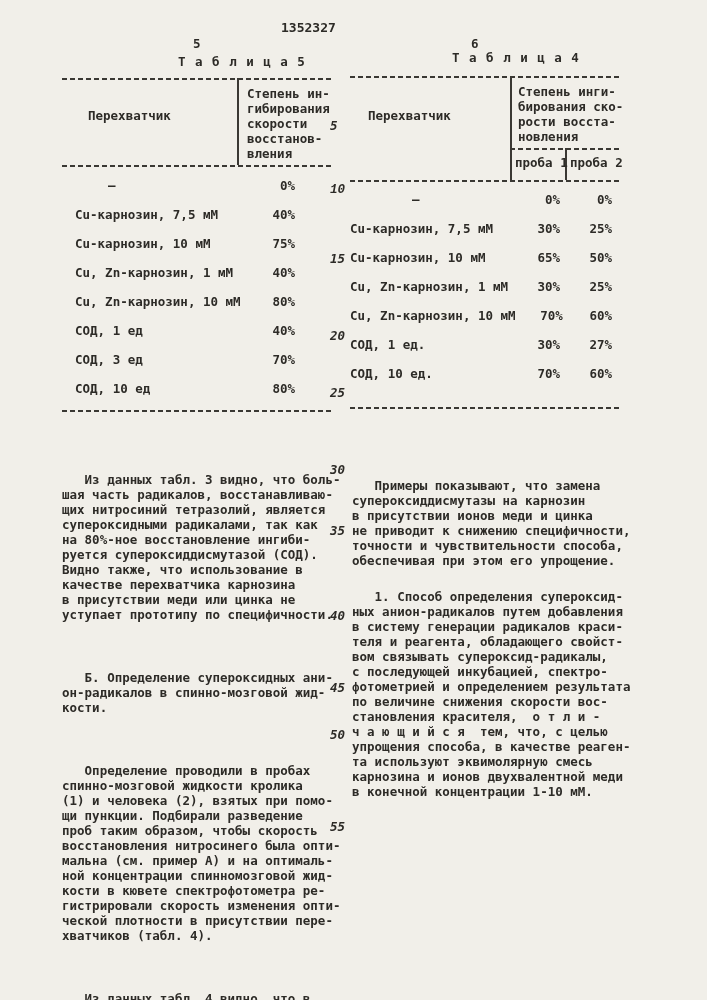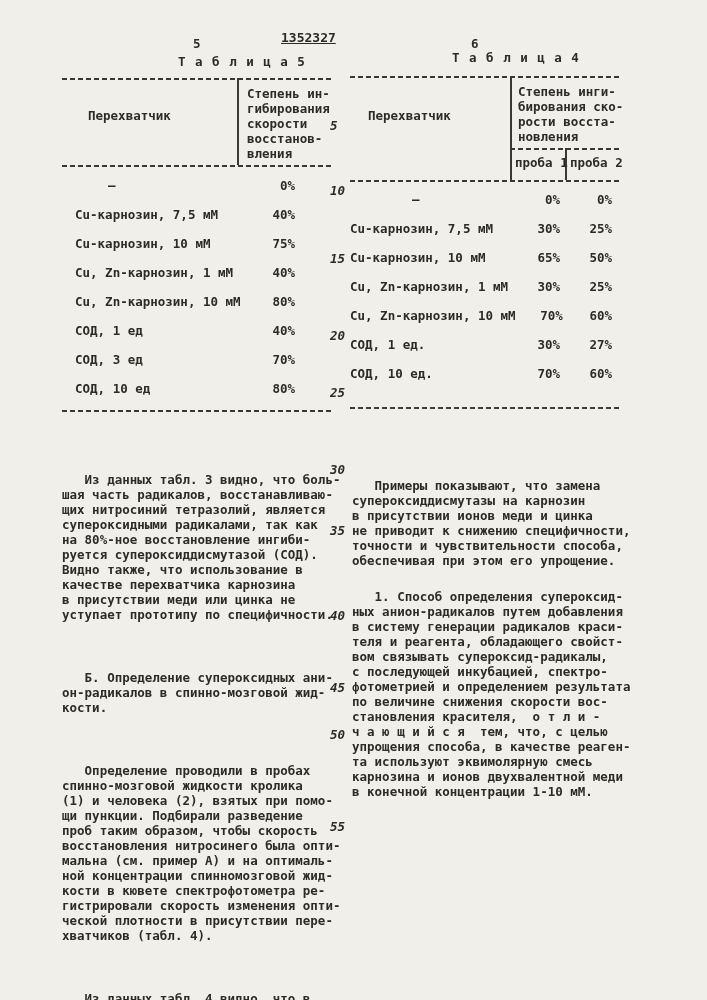--- a/index.html
+++ b/index.html
@@ -39,21 +39,21 @@
   .claim2{margin-top:6px;white-space:pre;}
   .col-left-text{position:absolute;left:62px;top:424px;width:292px;}
   .col-right-text{position:absolute;left:352px;top:430px;width:288px;}
 </style>
 </head>
 <body>
 
 <div class="page">
 
   <span class="abs" style="left:193px;top:36px;">5</span>
-  <span class="abs" style="left:281px;top:30px;font-size:13px;text-decoration:underline;">1352327</span>
+  <span class="abs" style="left:281px;top:20px;font-size:13px;">1352327</span>
   <span class="abs" style="left:471px;top:36px;">6</span>
 
   <span class="abs caption" style="left:178px;top:54px;">Т а б л и ц а  5</span>
 
   <div class="dashline" style="left:62px;top:78px;width:270px;"></div>
   <span class="abs" style="left:88px;top:108px;">Перехватчик</span>
   <div class="vline" style="left:237px;top:78px;height:87px;"></div>
   <div class="abs pre" style="left:247px;top:86px;">Степень ин-
 гибирования
 скорости
@@ -148,21 +148,21 @@
         <span class="t4name">СОД, 10 ед.</span>
         <span class="t4v1">70%</span>
         <span class="t4v2">60%</span>
       </div>
     </div>
 
   <div class="dashline" style="left:350px;top:407px;width:272px;"></div>
 
   <div id="gutter">
       <span class="gutter-num" style="top: 118px;">5</span>
-      <span class="gutter-num" style="top: 183px;">10</span>
+      <span class="gutter-num" style="top: 183px; font-family: Liberation Mono, monospace;">10</span>
       <span class="gutter-num" style="top: 251px;">15</span>
       <span class="gutter-num" style="top: 328px;">20</span>
       <span class="gutter-num" style="top: 385px;">25</span>
       <span class="gutter-num" style="top: 462px;">30</span>
       <span class="gutter-num" style="top: 523px;">35</span>
       <span class="gutter-num" style="top: 600px; margin-top: 8px;">40</span>
       <span class="gutter-num" style="top: 680px;">45</span>
       <span class="gutter-num" style="top: 727px;">50</span>
       <span class="gutter-num" style="top: 791px; margin-top: 28px;">55</span>
     </div>

